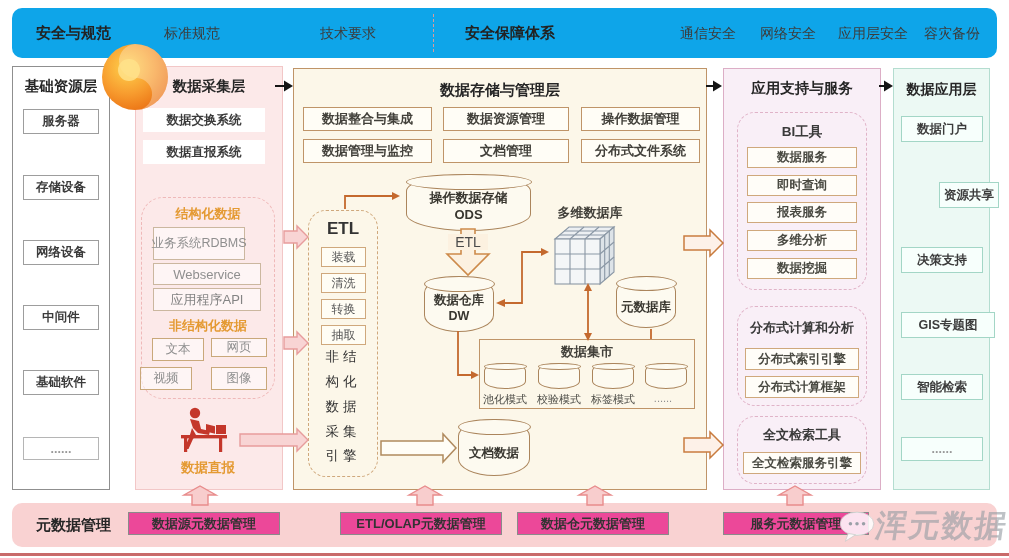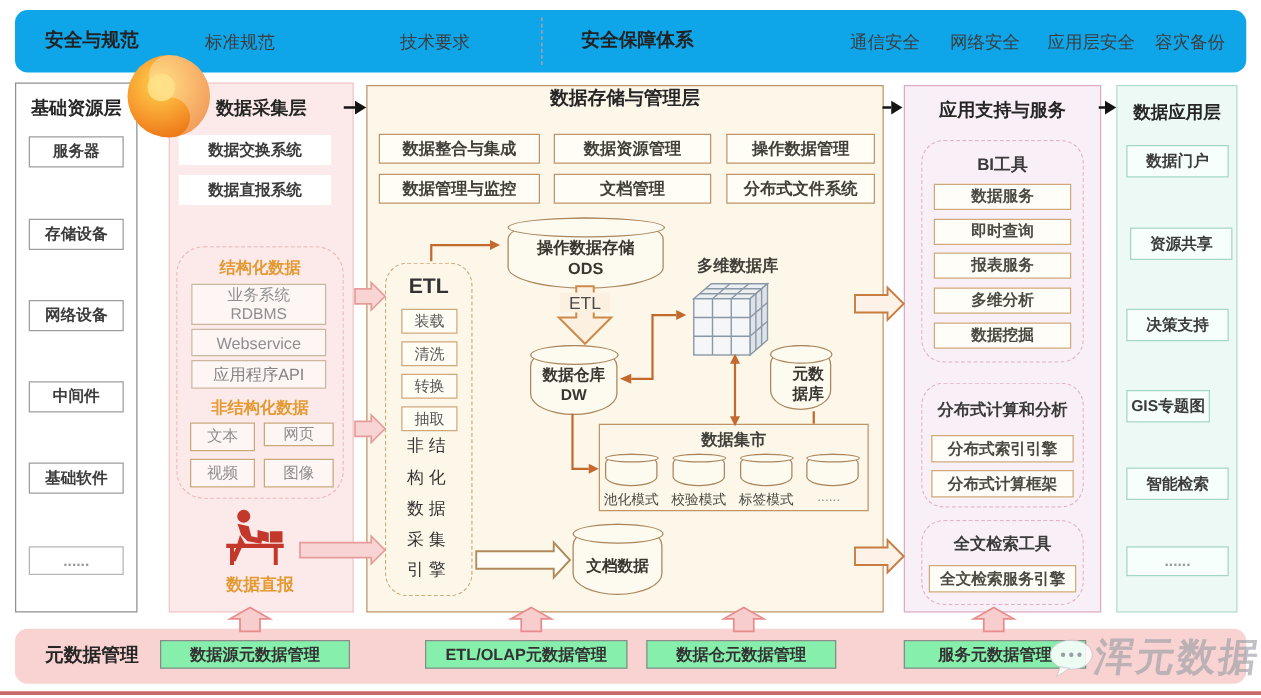--- a/index.html
+++ b/index.html
@@ -43,21 +43,21 @@
   .mode-label{position:absolute;width:60px;text-align:center;font-size:11px;color:#4a4a45;white-space:nowrap;}
   
   .svc{background:#f9eff7;border:1.2px solid #dcaec6;}
   .dashed-rose{position:absolute;border:1.5px dashed #e0b3c8;border-radius:18px;box-sizing:border-box;}
   .grp-title{position:absolute;left:0;right:0;text-align:center;font-size:13px;font-weight:600;color:#3a3a3a;white-space:nowrap;}
   .svcbox{position:absolute;box-sizing:border-box;border:1.2px solid #cfa87c;background:#fffdf8;display:flex;align-items:center;justify-content:center;font-size:12.5px;font-weight:600;color:#4a4a42;white-space:nowrap;}
   
   .apps{background:#ecf9f4;border:1.2px solid #b4ddd0;}
   .appbox{position:absolute;box-sizing:border-box;border:1.3px solid #a3d6c6;background:#f7fffc;display:flex;align-items:center;justify-content:center;font-size:12.5px;font-weight:600;color:#3c3c3c;white-space:nowrap;}
   
-  .metabox{position:absolute;box-sizing:border-box;border:1.2px solid #8a8a8a;background:#86efac;display:flex;align-items:center;justify-content:center;font-size:13px;font-weight:600;color:#333;white-space:nowrap;text-align:center;}
+  .metabox{position:absolute;box-sizing:border-box;border:1.2px solid #8a8a8a;background:#ec4899;display:flex;align-items:center;justify-content:center;font-size:13px;font-weight:600;color:#333;white-space:nowrap;text-align:center;}
   .meta-title{position:absolute;font-size:15px;font-weight:bold;color:#262626;}
   
   .overlay{position:absolute;left:0;top:0;pointer-events:none;z-index:20;}
   
   .wm{position:absolute;z-index:40;}
   .wm-text{font-size:31px;font-weight:bold;color:rgba(150,156,163,.62);transform:skewX(-8deg);letter-spacing:2px;white-space:nowrap;}
   .bottom-line{position:absolute;left:0;right:0;top:553px;height:2.5px;background:#c96a6a;}
 </style>
 </head>
 <body>
@@ -85,48 +85,48 @@
 <div class="node" style="left:23px;top:437px;width:76px;height:23px;border:1.1px solid #b5b5b5;color:#999;">......</div>
 
 <div class="panel col2" style="left:135px;top:66px;width:148px;height:424px;">
   <div class="panel-title" style="top:10px;">数据采集层</div>
 </div>
 <div class="node sysbox" style="left:143px;top:108px;width:122px;height:24px;">数据交换系统</div>
 <div class="node sysbox" style="left:143px;top:140px;width:122px;height:24px;">数据直报系统</div>
 
 <div class="dashed-pink" style="left:141px;top:197px;width:134px;height:202px;"></div>
 <div class="orange-label" style="left:141px;width:134px;top:205px;">结构化数据</div>
-<div class="graybox" style="left:153px;top:227px;width:108px;height:33px;flex-direction:column;line-height:15px;">
+<div class="graybox" style="left:153px;top:227px;width:92px;height:33px;flex-direction:row;line-height:15px;">
   <span>业务系统</span>
   <span>RDBMS</span>
 </div>
 <div class="graybox" style="left:153px;top:263px;width:108px;height:22px;font-size:13px;">Webservice</div>
 <div class="graybox" style="left:153px;top:288px;width:108px;height:23px;font-size:13px;color:#848484;">应用程序API</div>
 <div class="orange-label" style="left:141px;width:134px;top:317px;">非结构化数据</div>
 <div class="graybox" style="left:152px;top:338px;width:52px;height:23px;border-color:#c9a87a;">文本</div>
 <div class="graybox" style="left:211px;top:338px;width:56px;height:19px;border-color:#c9a87a;">网页</div>
-<div class="graybox" style="left:152px;top:367px;width:52px;height:23px;border-color:#c9a87a;">视频</div>
+<div class="graybox" style="left:140px;top:367px;width:52px;height:23px;border-color:#c9a87a;">视频</div>
 <div class="graybox" style="left:211px;top:367px;width:56px;height:23px;border-color:#c9a87a;">图像</div>
 
 <svg class="abs" style="left:172px;top:406px;" width="58" height="50" viewBox="0 0 58 50">
   <g fill="#c4372b">
     <circle cx="23" cy="7" r="5.2"></circle>
     <path d="M18,13 L27,15 L29,23 L38,25 L37,29 L26,27 L21,22 Z"></path>
     <path d="M20,22 L17,32 L12,43 L16.5,43 L21,33 L24,29 Z"></path>
     <path d="M34,18 l9,2.2 v7.5 l-9,-2.2 Z"></path>
     <rect x="44" y="19" width="10" height="9"></rect>
     <rect x="9" y="29" width="46" height="3.4"></rect>
     <rect x="12" y="32" width="3.2" height="14"></rect>
     <rect x="47" y="32" width="3.2" height="14"></rect>
   </g>
 </svg>
 <div class="orange-label" style="left:141px;width:134px;top:459px;font-size:13.5px;">数据直报</div>
 
 <div class="panel mid" style="left:293px;top:68px;width:414px;height:422px;">
-  <div class="panel-title" style="top:0;font-size:15px;text-align:center;">数据存储与管理层</div>
+  <div class="panel-title" style="top:12px;font-size:15px;text-align:center;">数据存储与管理层</div>
 </div>
 <div class="tanbox" style="left:303px;top:107px;width:129px;height:24px;">数据整合与集成</div>
 <div class="tanbox" style="left:443px;top:107px;width:126px;height:24px;">数据资源管理</div>
 <div class="tanbox" style="left:581px;top:107px;width:119px;height:24px;">操作数据管理</div>
 <div class="tanbox" style="left:303px;top:139px;width:129px;height:24px;">数据管理与监控</div>
 <div class="tanbox" style="left:443px;top:139px;width:126px;height:24px;">文档管理</div>
 <div class="tanbox" style="left:581px;top:139px;width:119px;height:24px;">分布式文件系统</div>
 
 <div class="etl-col" style="left:308px;top:210px;width:70px;height:267px;">
   <div class="etl-title" style="top:8px;">ETL</div>
@@ -146,21 +146,21 @@
     <div>操作数据存储</div>
     <div>ODS</div>
   </div>
 </div>
 <div class="cyl flexc" style="left:424px;top:276px;width:70px;height:56px;">
   <div class="cyl-label" style="font-size:12.5px;margin-top:10px;">
     <div>数据仓库</div>
     <div>DW</div>
   </div>
 </div>
-<div class="cyl flexc" style="left:616px;top:276px;width:49px;height:52px;padding-left:12px;">
+<div class="cyl flexc" style="left:616px;top:276px;width:60px;height:52px;">
   <div class="cyl-label" style="font-size:12.5px;margin-top:12px;">元数据库</div>
 </div>
 <div class="cyl flexc" style="left:458px;top:419px;width:72px;height:57px;">
   <div class="cyl-label" style="font-size:12.5px;margin-top:13px;">文档数据</div>
 </div>
 
 <div class="abs" style="left:548px;top:204px;width:84px;text-align:center;font-size:13px;font-weight:600;color:#42403a;">多维数据库</div>
 <svg class="abs" style="left:551px;top:221px;" width="74" height="66" viewBox="0 0 74 66">
   <g stroke="#8a97a5" stroke-width="1.1" fill="none">
     <polygon points="4,18 18,6 63,6 49,18" fill="#eceff2"></polygon>
@@ -206,23 +206,23 @@
 
 <div class="dashed-rose" style="left:737px;top:416px;width:130px;height:68px;">
   <div class="grp-title" style="top:9px;">全文检索工具</div>
 </div>
 <div class="svcbox" style="left:743px;top:452px;width:118px;height:22px;">全文检索服务引擎</div>
 
 <div class="panel apps" style="left:893px;top:68px;width:97px;height:422px;">
   <div class="panel-title" style="top:12px;font-size:14px;">数据应用层</div>
 </div>
 <div class="appbox" style="left:901px;top:116px;width:82px;height:26px;">数据门户</div>
-<div class="appbox" style="left:904px;top:182px;width:82px;height:26px;">资源共享</div>
+<div class="appbox" style="left:939px;top:182px;width:60px;height:26px;">资源共享</div>
 <div class="appbox" style="left:901px;top:247px;width:82px;height:26px;">决策支持</div>
-<div class="appbox" style="left:901px;top:312px;width:67px;height:26px;">GIS专题图</div>
+<div class="appbox" style="left:901px;top:312px;width:94px;height:26px;">GIS专题图</div>
 <div class="appbox" style="left:901px;top:374px;width:82px;height:26px;">智能检索</div>
 <div class="appbox" style="left:901px;top:437px;width:82px;height:24px;color:#999;">......</div>
 
 <div class="bar" style="left:12px;top:503px;width:985px;height:44px;background:#f9d2d2;">
   <div class="meta-title" style="left:24px;top:0;height:44px;line-height:44px;">元数据管理</div>
 </div>
 <div class="metabox" style="left:128px;top:512px;width:152px;height:23px;">数据源元数据管理</div>
 <div class="metabox" style="left:340px;top:512px;width:162px;height:23px;">ETL/OLAP元数据管理</div>
 <div class="metabox" style="left:517px;top:512px;width:152px;height:23px;">数据仓元数据管理</div>
 <div class="metabox" style="left:723px;top:512px;width:146px;height:23px;">服务元数据管理</div>

